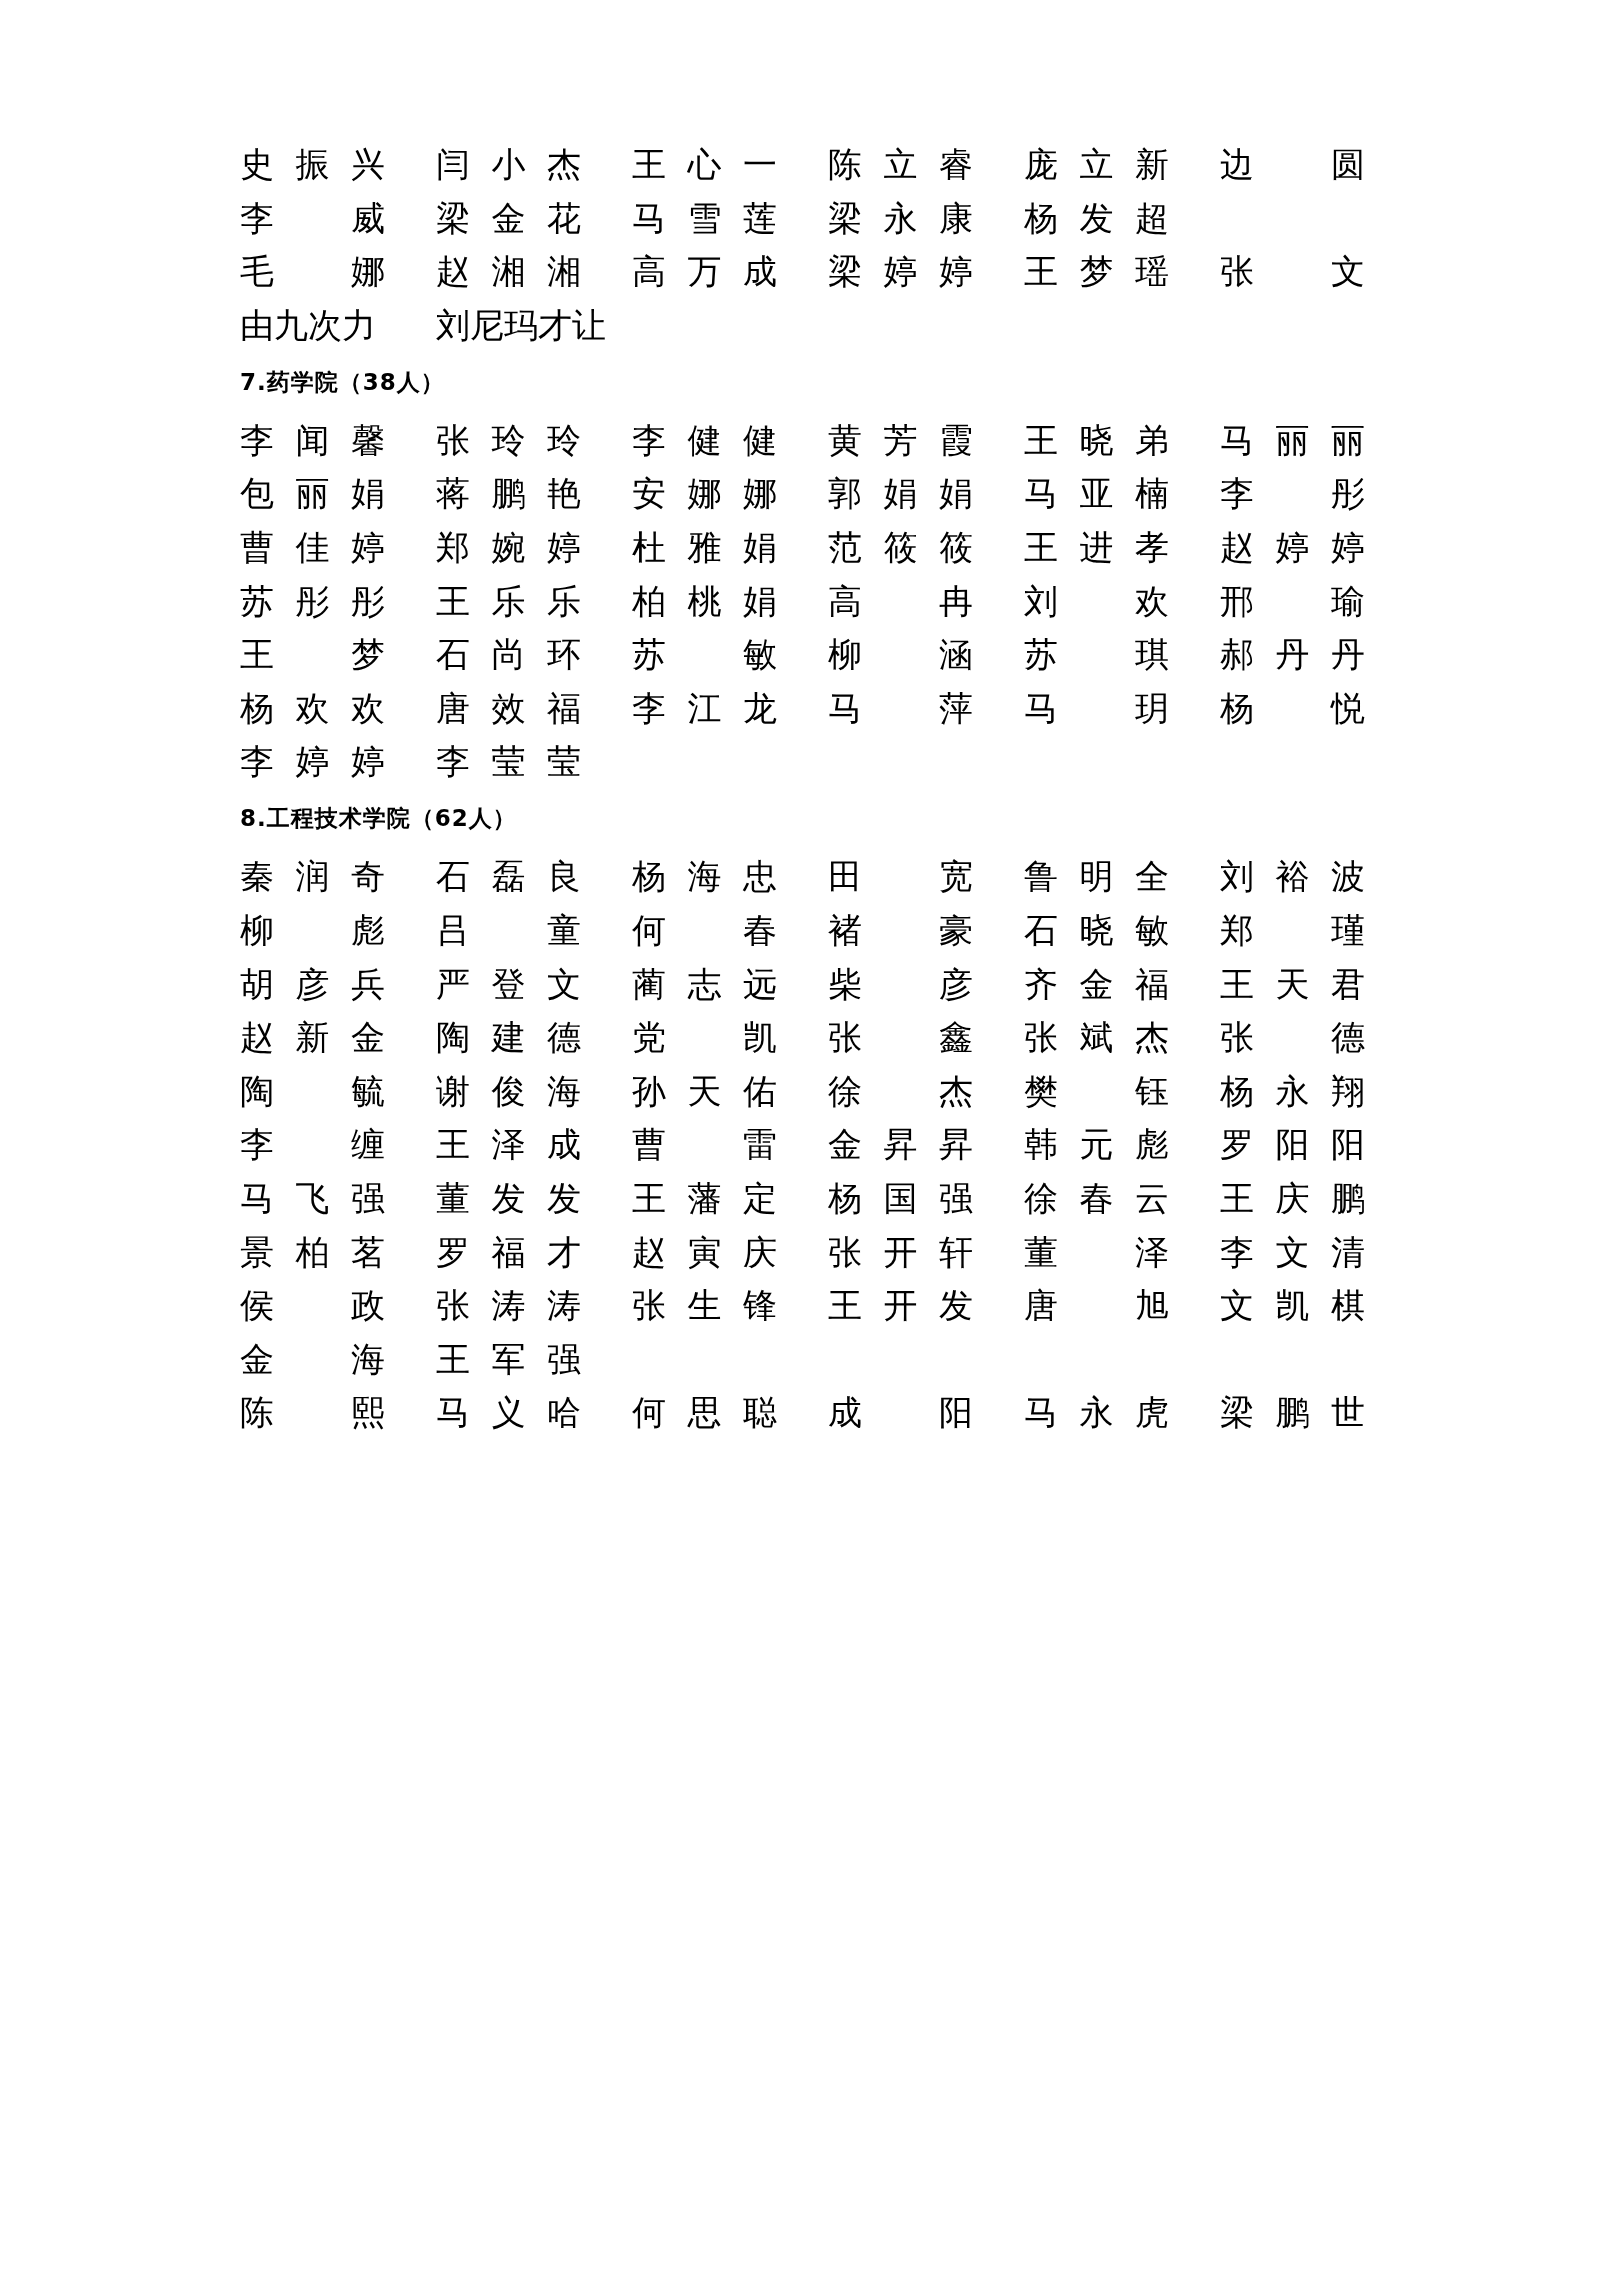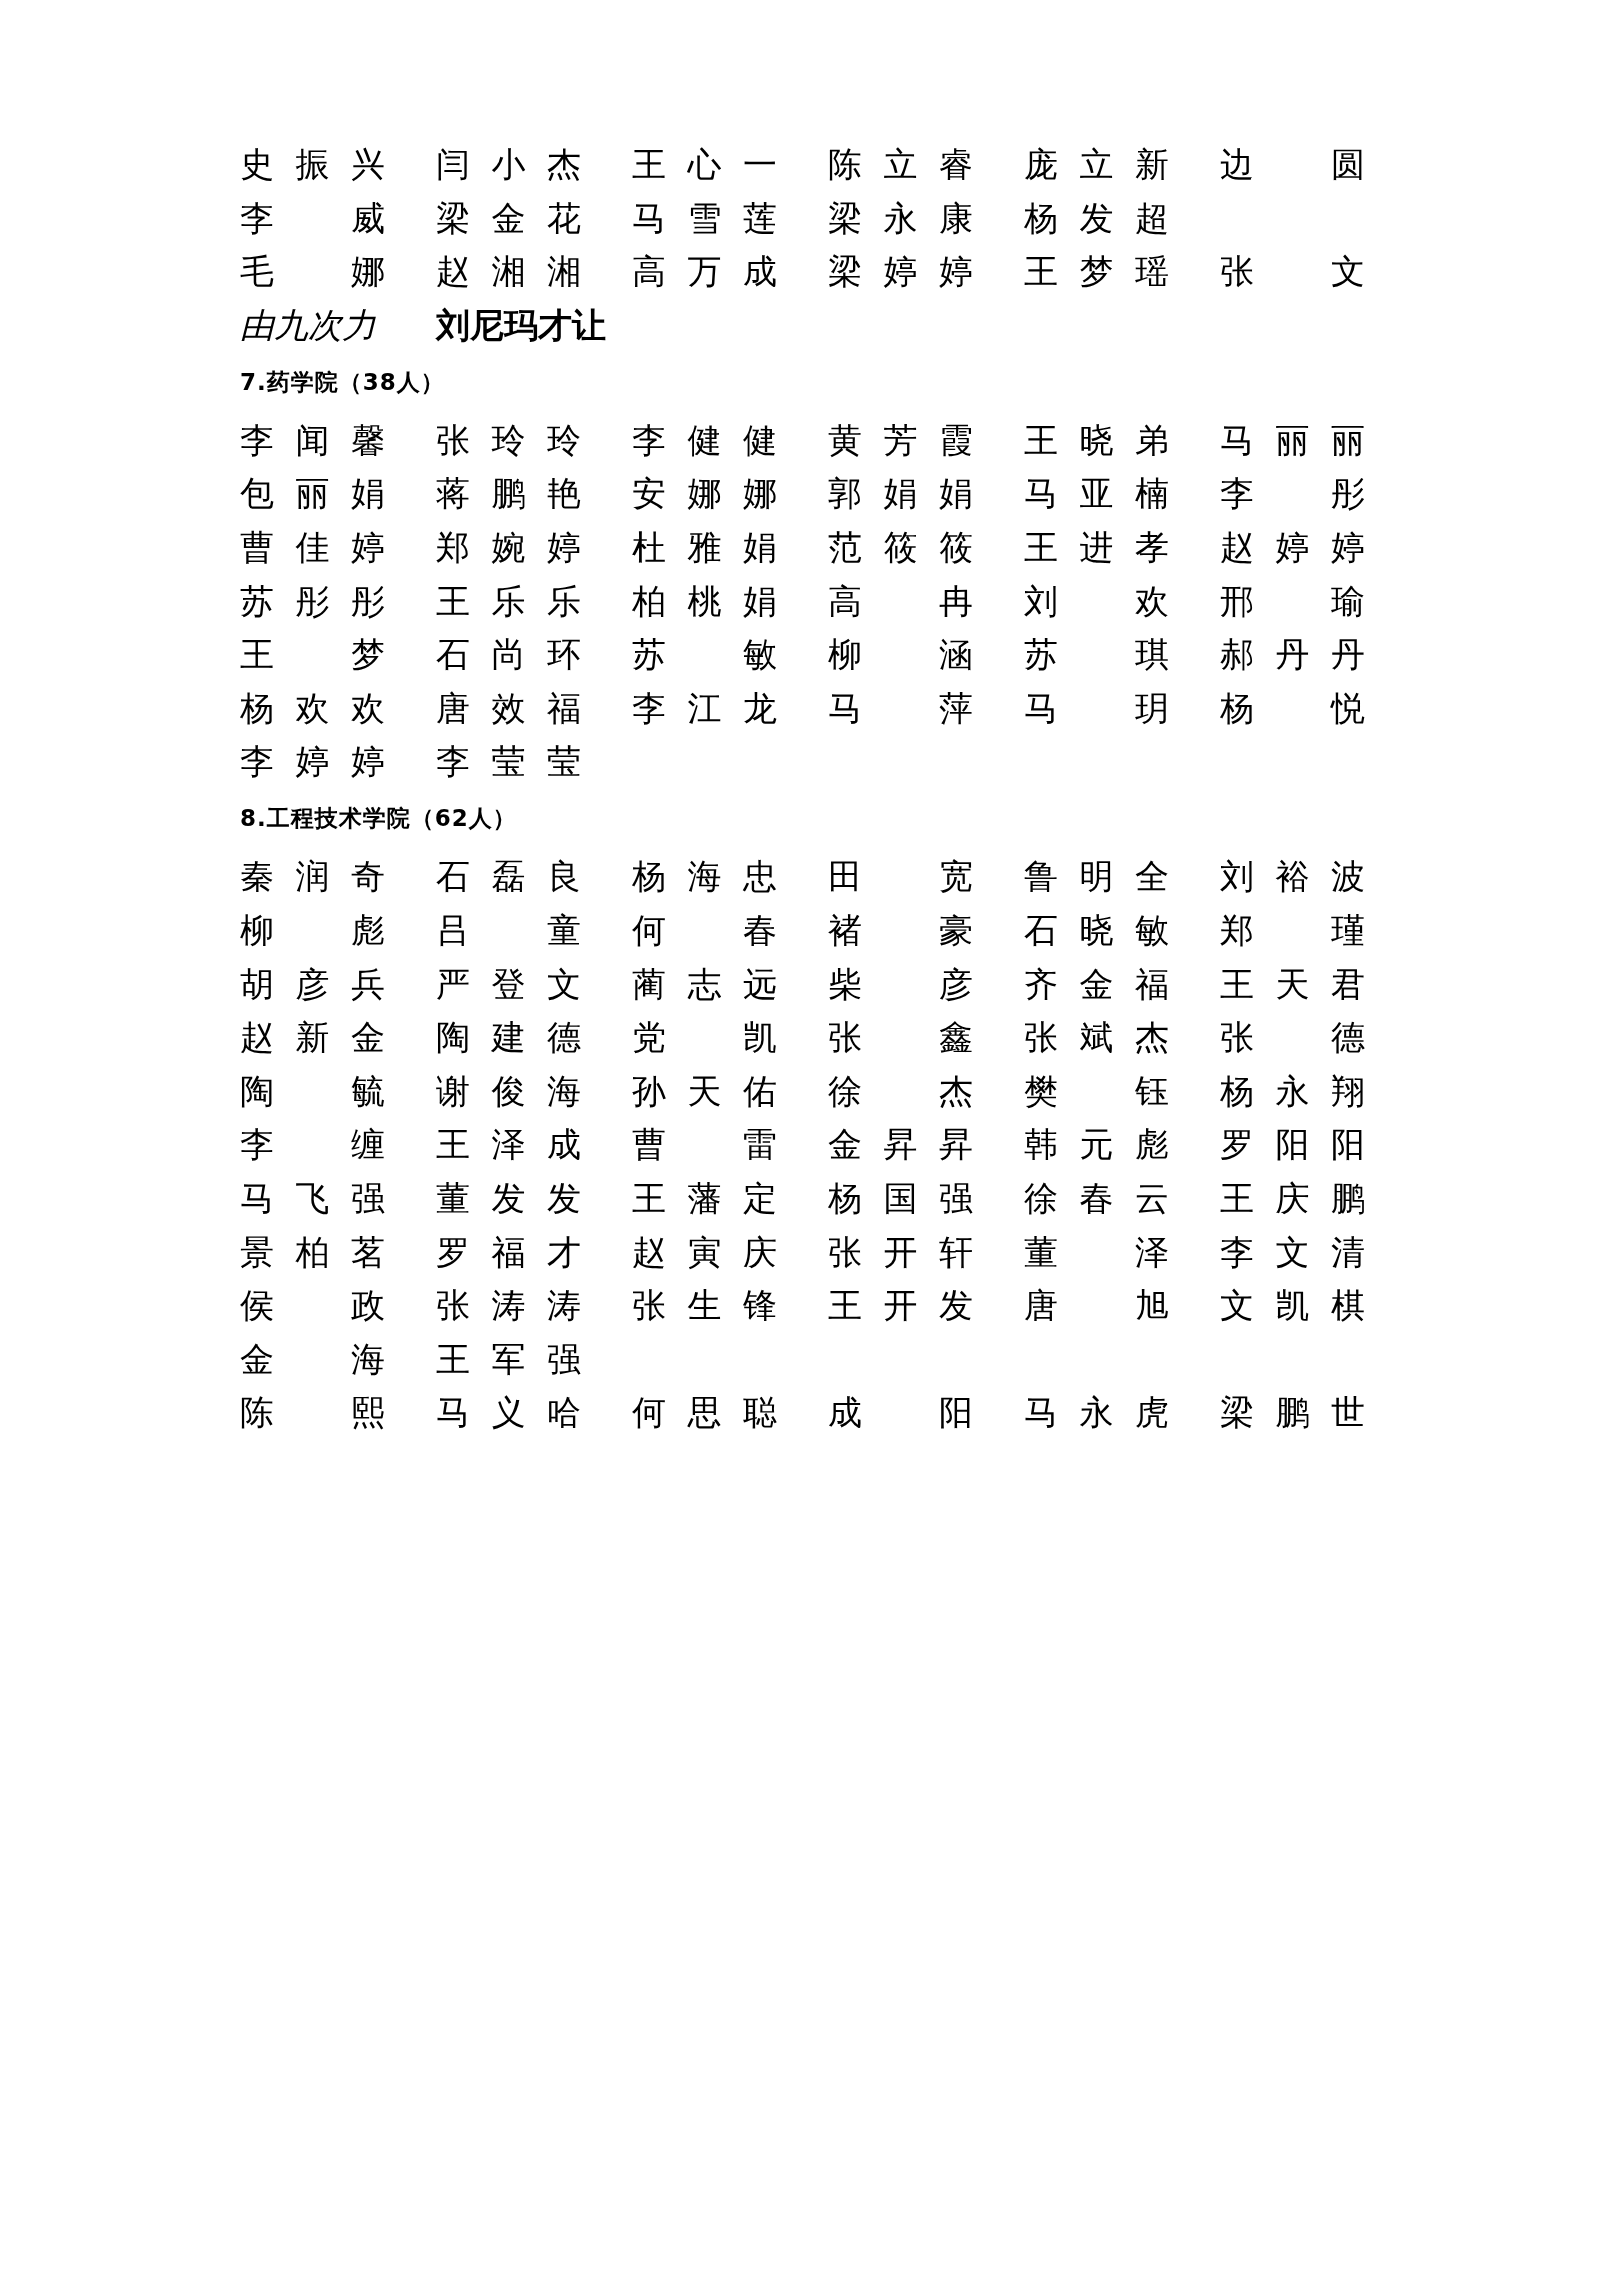--- a/index.html
+++ b/index.html
@@ -36,22 +36,22 @@
   }
   
   .nm {
     display: inline-block;
     text-align: justify;
     text-align-last: justify;
     -moz-text-align-last: justify;
   }
   .nm.n2 { width: 145px; }
   .nm.n3 { width: 145px; }
-  .nm.n4 { width: 186px; text-align-last: left; font-style: italic; }
-  .nm.n5 { width: 192px; text-align-last: left; font-weight: bold; }
+  .nm.n4 { width: 186px; text-align-last: left; }
+  .nm.n5 { width: 192px; text-align-last: left; }
 
   .section-heading {
     font-family: "DejaVu Sans", "Liberation Sans", sans-serif;
     font-weight: bold;
     font-size: 23px;
     line-height: 1.0;
     margin: 29px 0 29px 0;
     letter-spacing: 1px;
   }
   .group {

